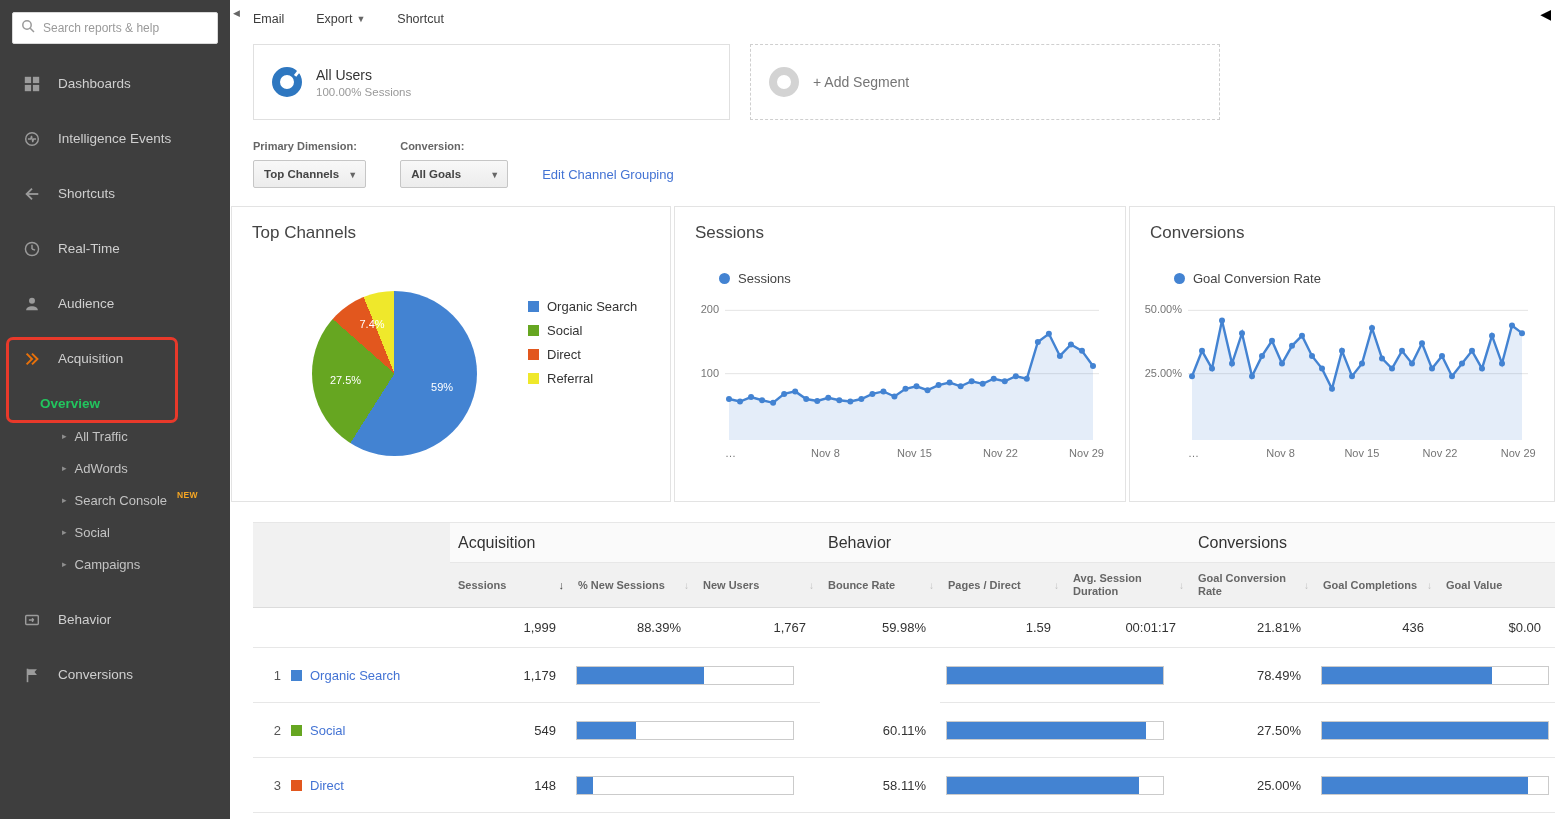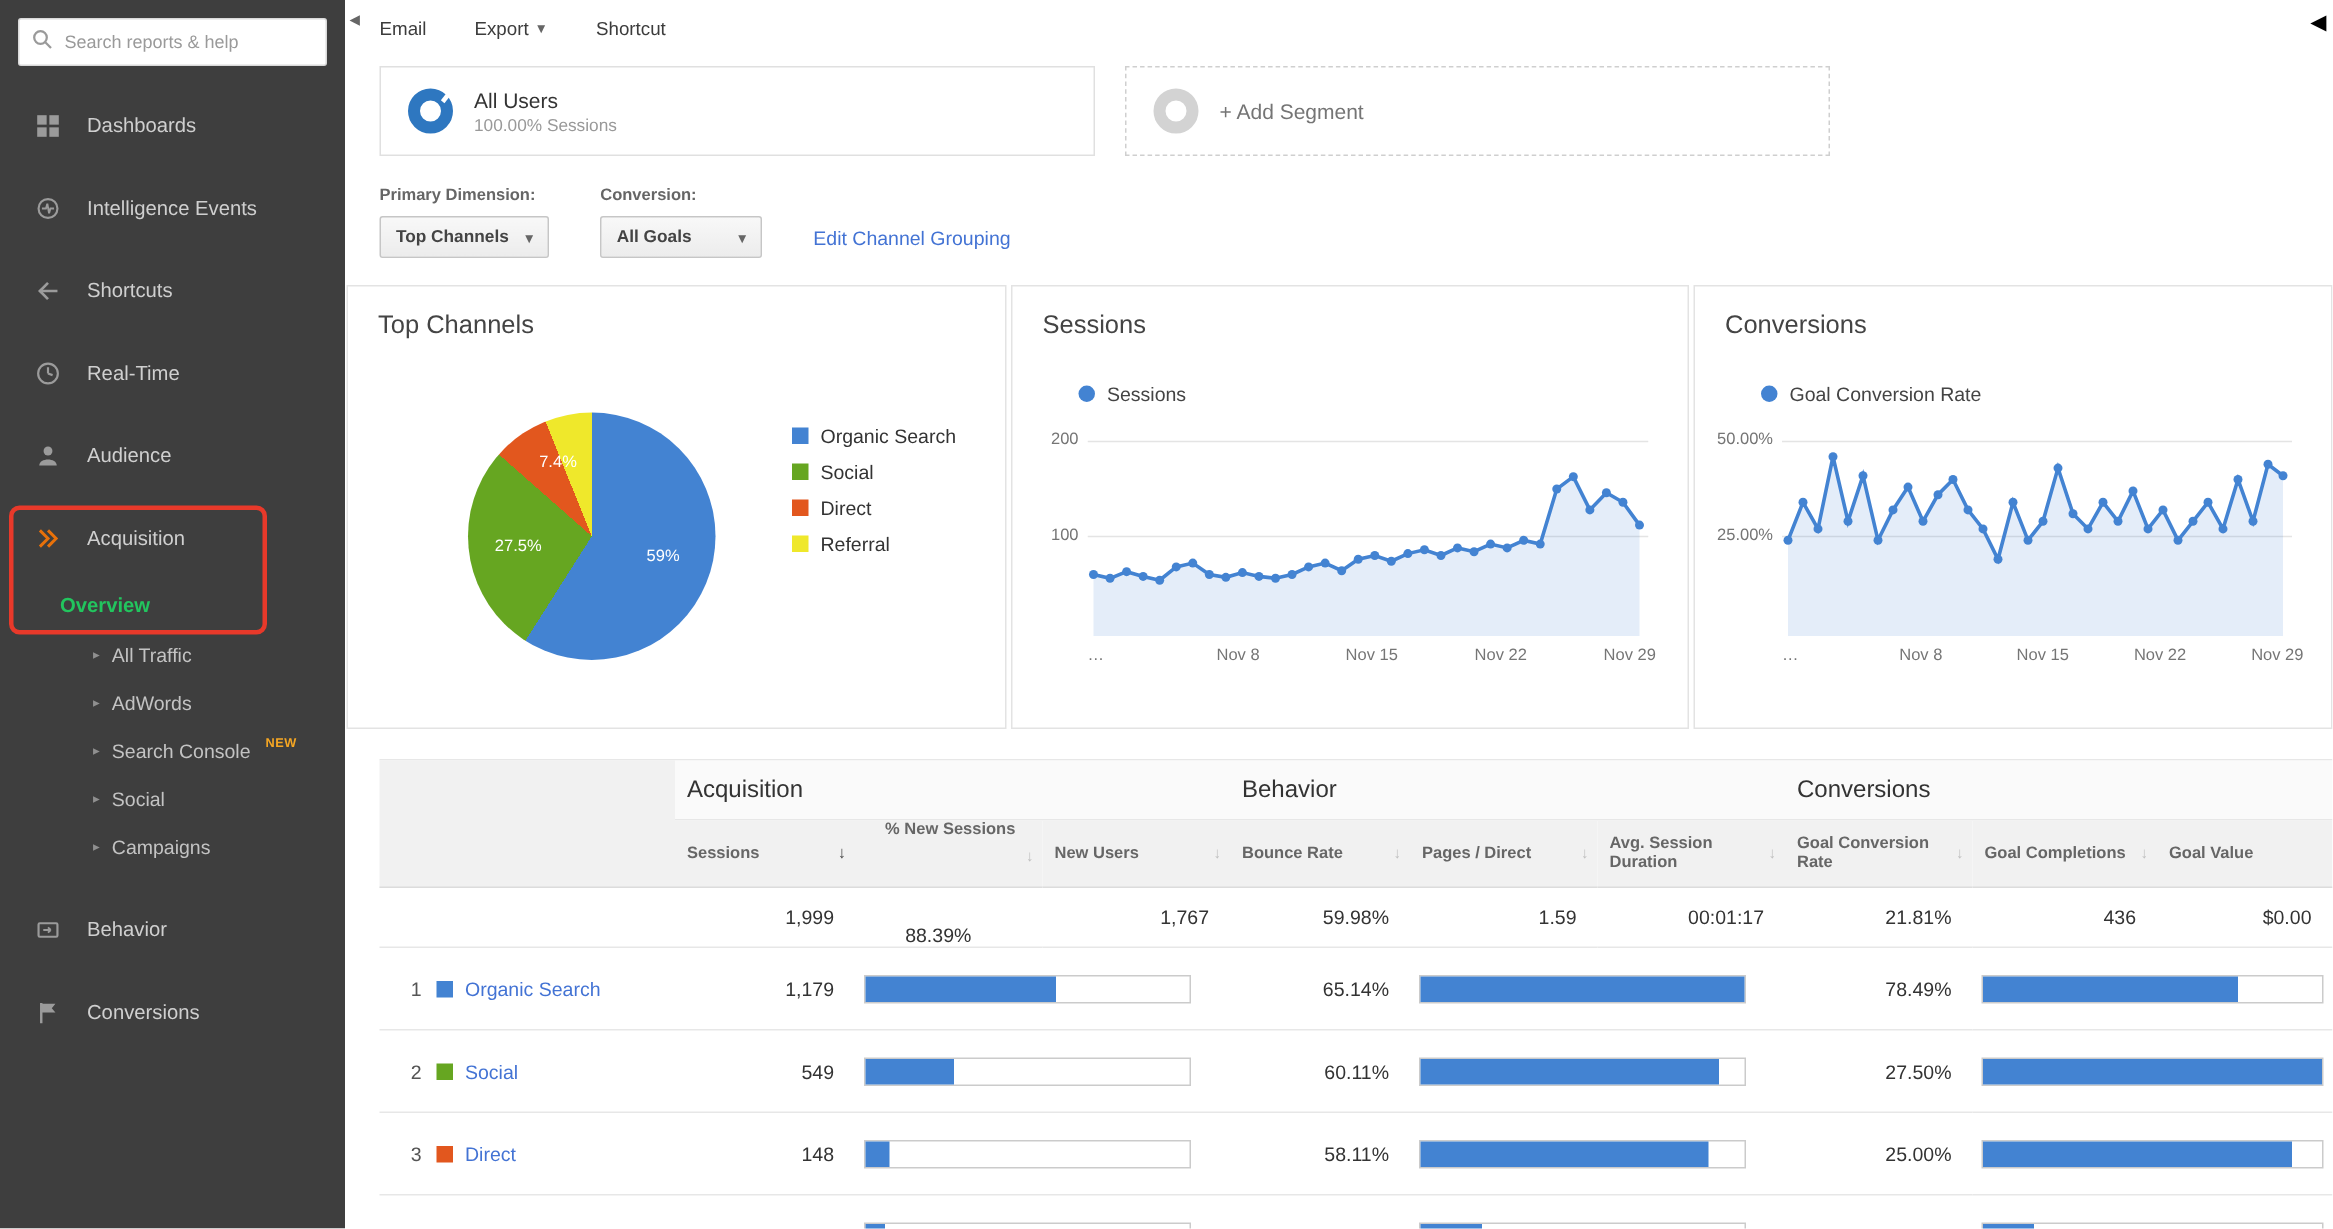--- a/index.html
+++ b/index.html
@@ -50,21 +50,21 @@
   .collapse-right{position:absolute;right:4px;top:6px;font-size:14px;color:#000;z-index:3;}
 
   
   .main{position:absolute;left:231px;top:0;right:0;bottom:0;background:#fff;}
   .topbar{height:38px;display:flex;align-items:center;gap:32px;padding-left:22px;font-size:12.5px;color:#3c3c3c;}
   .topbar .tb-item{cursor:pointer;display:flex;align-items:center;gap:4px;}
   .caret{font-size:9px;color:#666;}
 
   .segment-row{display:flex;gap:20px;padding:6px 0 0 22px;}
   .segment-box{
-    width:477px;height:60px;background:#fff;border:1px solid #e0e0e0;
+    width:477px;height:76px;background:#fff;border:1px solid #e0e0e0;
     display:flex;align-items:center;gap:14px;padding-left:18px;box-sizing:border-box;cursor:pointer;
   }
   .segment-box.dashed{border:1px dashed #cfcfcf;width:470px;}
   .donut{width:30px;height:30px;border-radius:50%;border:8px solid #2e77c0;box-sizing:border-box;position:relative;}
   .donut .notch{position:absolute;width:3px;height:11px;background:#fff;left:17px;top:-9px;transform:rotate(38deg);}
   .donut.gray{border-color:#d3d3d3;}
   .seg-title{font-size:14px;color:#333;}
   .seg-sub{font-size:11.5px;color:#999;margin-top:3px;}
   .add-seg-label{font-size:14px;color:#757575;}
 
@@ -114,21 +114,21 @@
   .corner{grid-column:1;grid-row:1/3;background:#f1f1f1;border-bottom:1px solid #dcdcdc;}
   .ghead{grid-row:1;background:#fafafa;height:40px;font-size:16px;color:#333;padding:11px 0 0 8px;}
   .g1{grid-column:2/5;} .g2{grid-column:5/8;} .g3{grid-column:8/11;}
   .chead{
     grid-row:2;background:#f1f1f1;border-bottom:1px solid #dcdcdc;height:45px;
     font-size:11px;font-weight:bold;color:#666;display:flex;align-items:center;gap:5px;
     padding:0 6px 0 8px;line-height:13px;cursor:pointer;
   }
   .sort{font-size:10px;color:#c0c0c0;margin-left:auto;}
   .sort.active{color:#444;font-size:11px;}
-  .c1{grid-column:1;} .c2{grid-column:2;} .c3{grid-column:3;flex-direction:column;} .c4{grid-column:4;} .c5{grid-column:5;}
+  .c1{grid-column:1;} .c2{grid-column:2;} .c3{grid-column:3;} .c4{grid-column:4;} .c5{grid-column:5;}
   .c6{grid-column:6;} .c7{grid-column:7;} .c8{grid-column:8;} .c9{grid-column:9;} .c10{grid-column:10;}
   .bar-a{grid-column:3/5;} .bar-b{grid-column:6/8;} .bar-c{grid-column:9/11;}
   .sum{height:40px;}
   .drow{height:55px;}
   .num{display:flex;align-items:center;justify-content:flex-end;padding-right:14px;color:#333;}
   .channel-cell{display:flex;align-items:center;padding-left:12px;}
   .rank{width:16px;text-align:right;color:#555;margin-right:10px;}
   .sq{width:11px;height:11px;margin-right:8px;}
   .chan-link{color:var(--link-blue,#4373d4);text-decoration:none;cursor:pointer;}
   .bar-cell{display:flex;align-items:center;}
@@ -509,21 +509,20 @@
         <span class="rank">1</span>
         <span class="sq" style="background: rgb(67, 131, 210);"></span>
         <a class="chan-link">Organic Search</a>
       </div>
       <div class="cell drow c2 num">1,179</div>
       <div class="cell drow bar-a bar-cell">
           <div class="bar-track">
             <div class="bar-fill" style="width: 59%;"></div>
           </div>
         </div>
-      <div class="cell drow c5 num">65.14%</div>
       <div class="cell drow bar-b bar-cell">
           <div class="bar-track">
             <div class="bar-fill" style="width: 100%;"></div>
           </div>
         </div>
       <div class="cell drow c8 num">78.49%</div>
       <div class="cell drow bar-c bar-cell">
           <div class="bar-track">
             <div class="bar-fill" style="width: 75%;"></div>
           </div>

